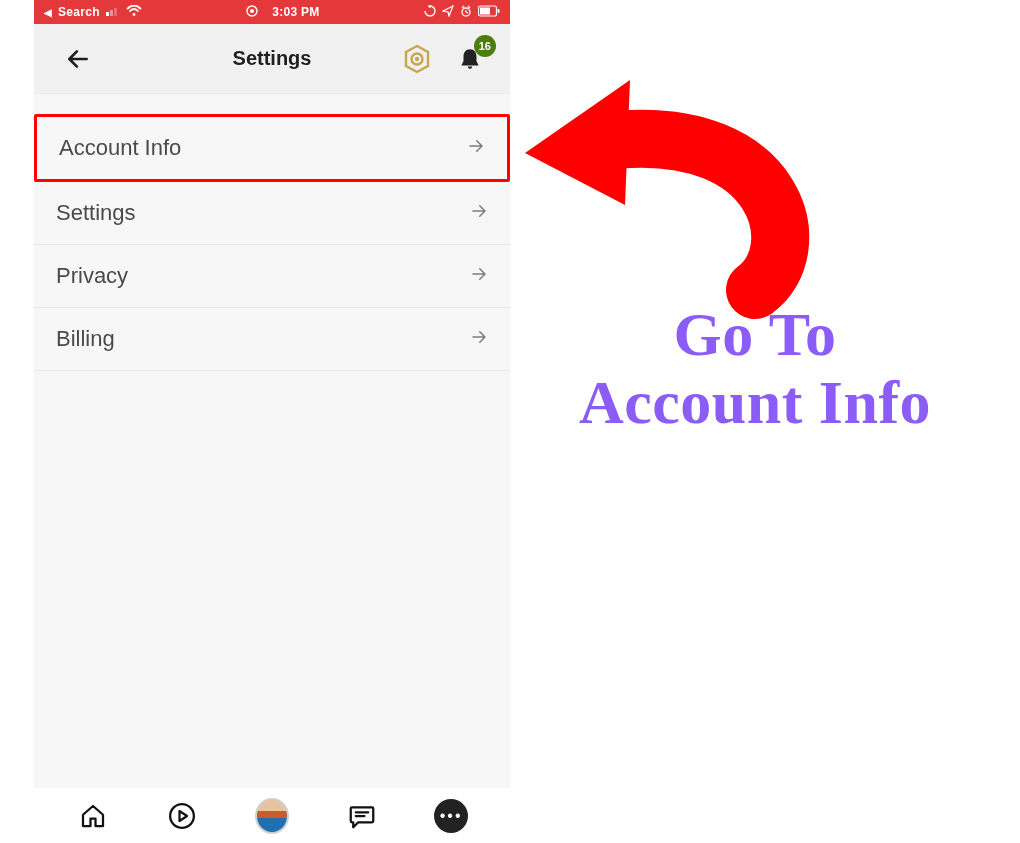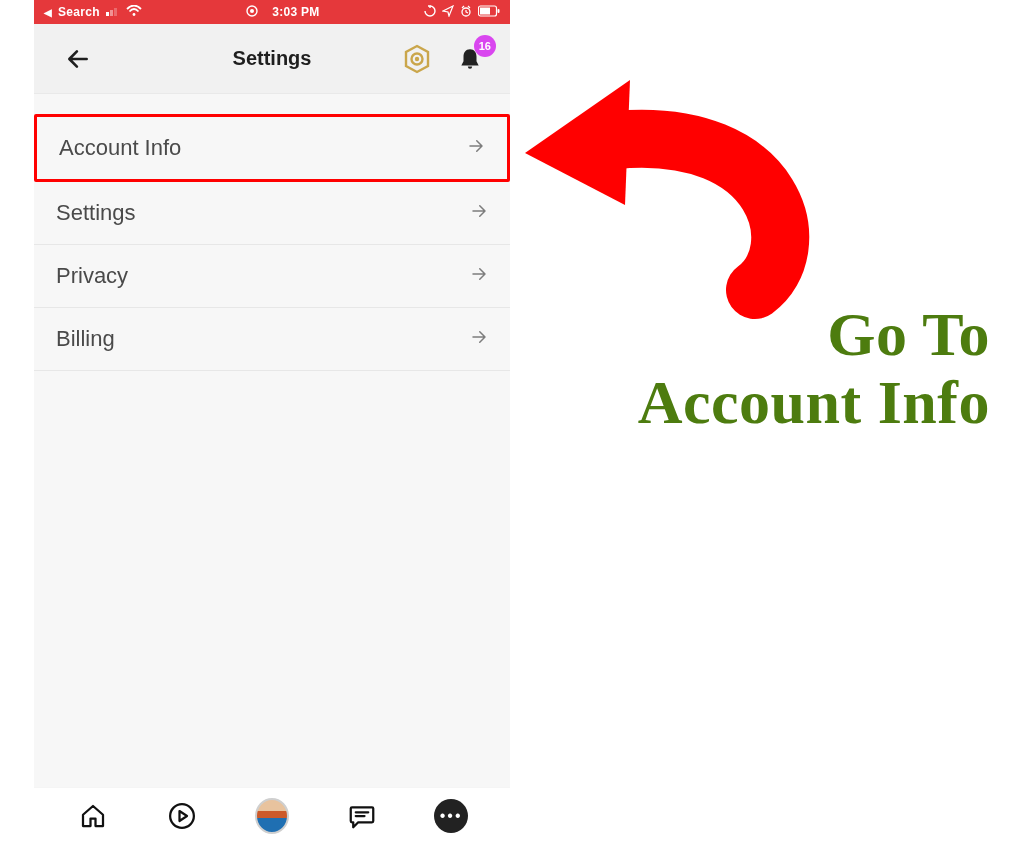--- a/index.html
+++ b/index.html
@@ -93,21 +93,21 @@
       justify-content: center;
       color: #222;
     }
     .badge {
       position: absolute;
       top: -10px;
       right: -12px;
       min-width: 22px;
       height: 22px;
       border-radius: 11px;
-      background: #d946ef;
+      background: #4d7c0f;
       color: #fff;
       font-size: 11px;
       font-weight: 700;
       display: flex;
       align-items: center;
       justify-content: center;
       padding: 0 5px;
     }
 
     
@@ -172,22 +172,22 @@
       pointer-events: none;
     }
     .annotation-text {
       position: absolute;
       left: 520px;
       top: 300px;
       width: 470px;
       font-family: "Cooper Black", "Georgia", serif;
       font-weight: 900;
       font-size: 62px;
-      color: #4d7c0f;
-      text-align: right;
+      color: #8b5cf6;
+      text-align: center;
       line-height: 1.1;
       letter-spacing: .5px;
     }
   </style>
 </head>
 <body>
 
 <div class="phone">
 
   <div class="status-bar">

